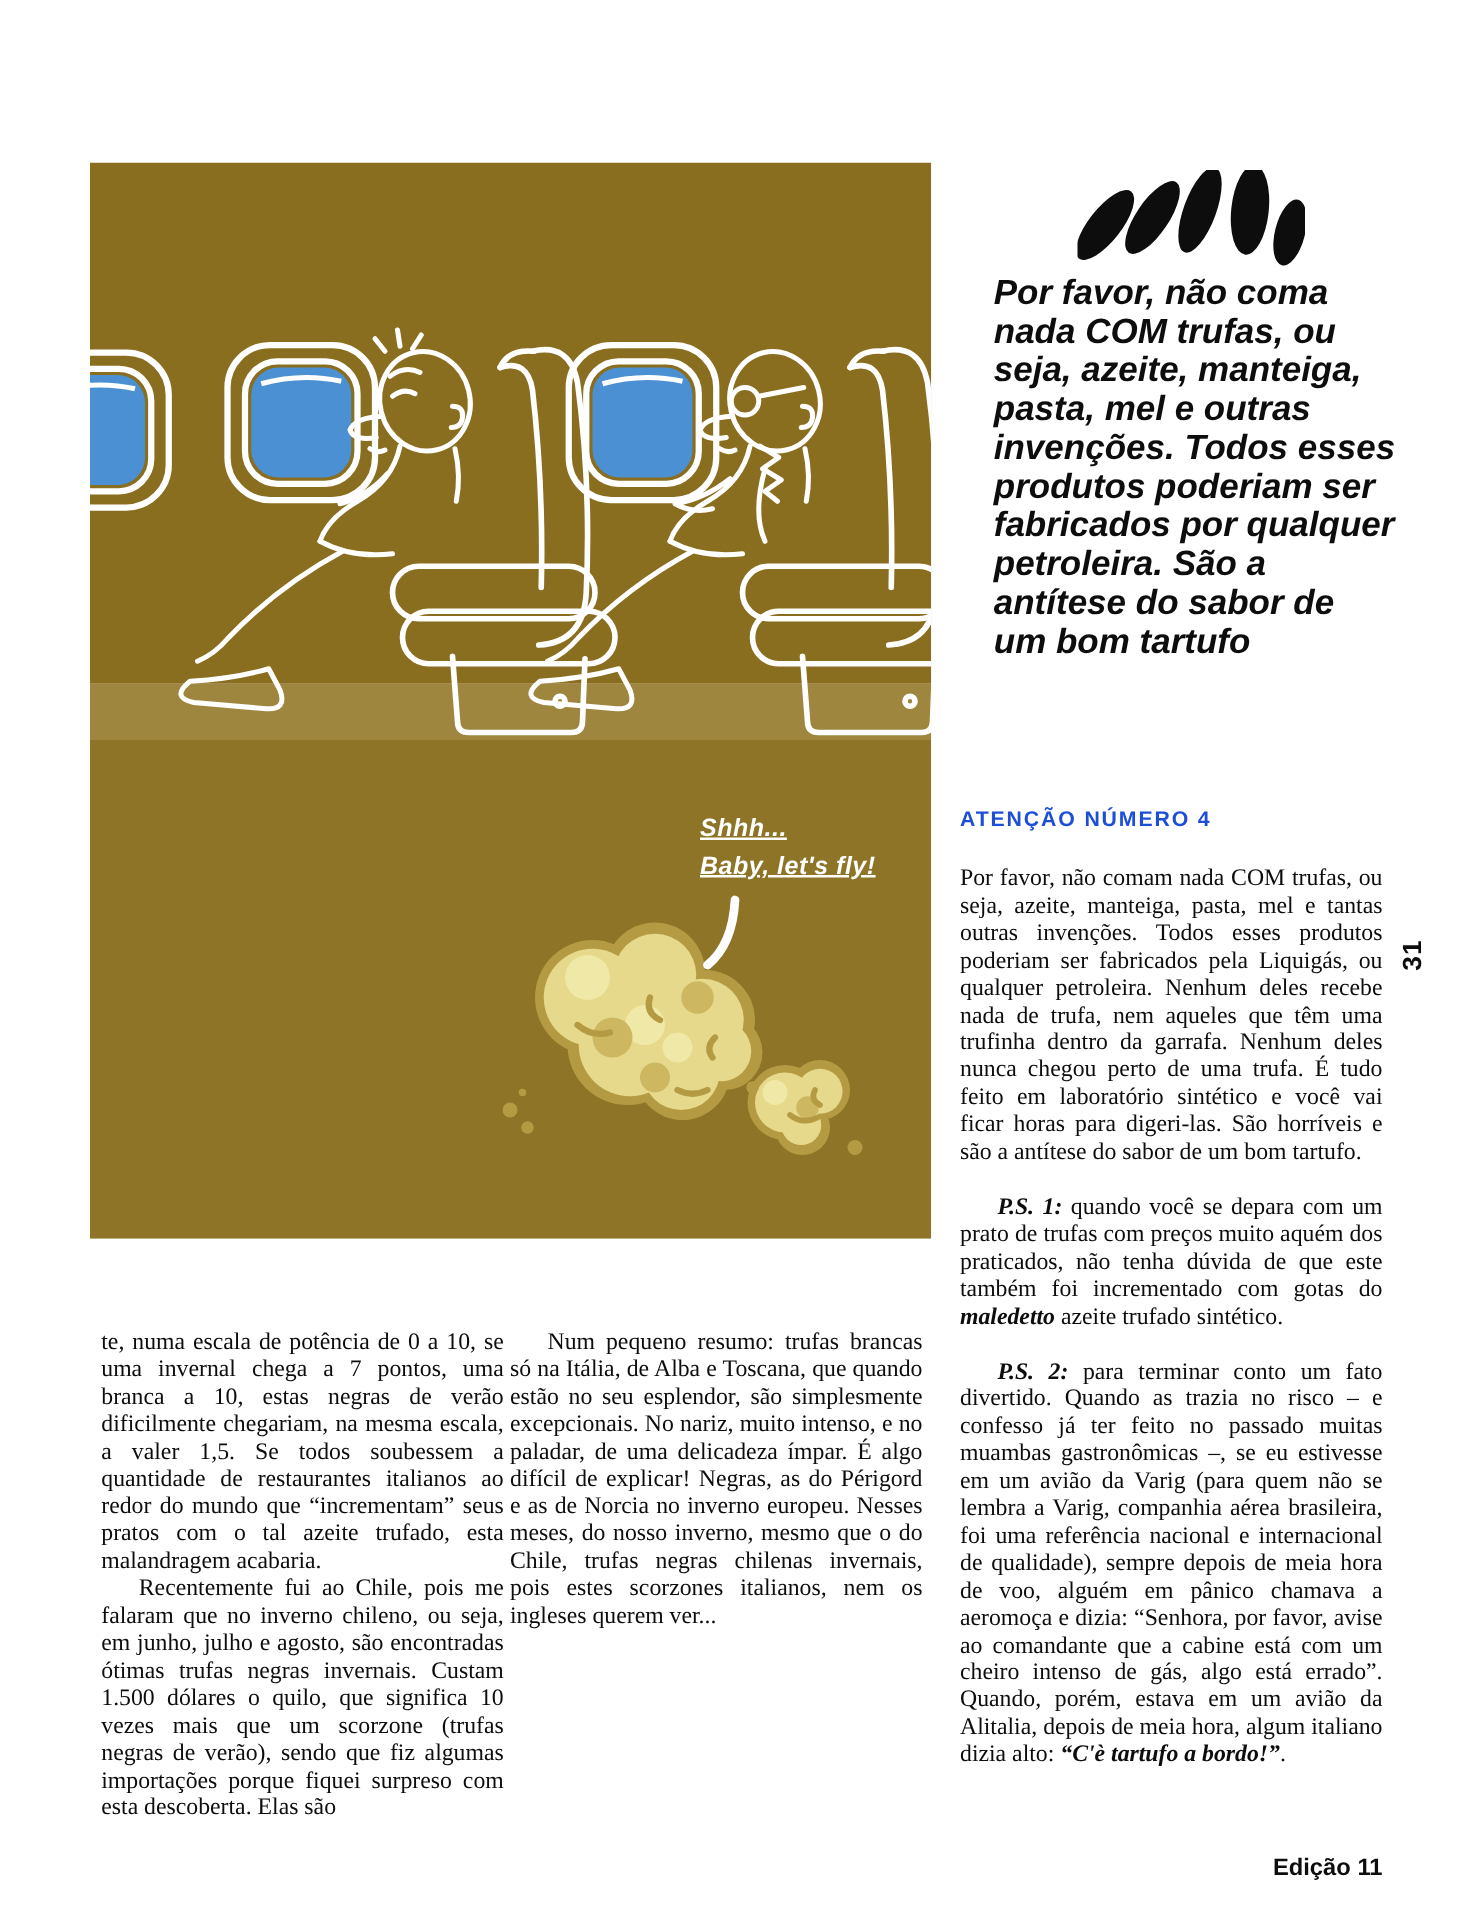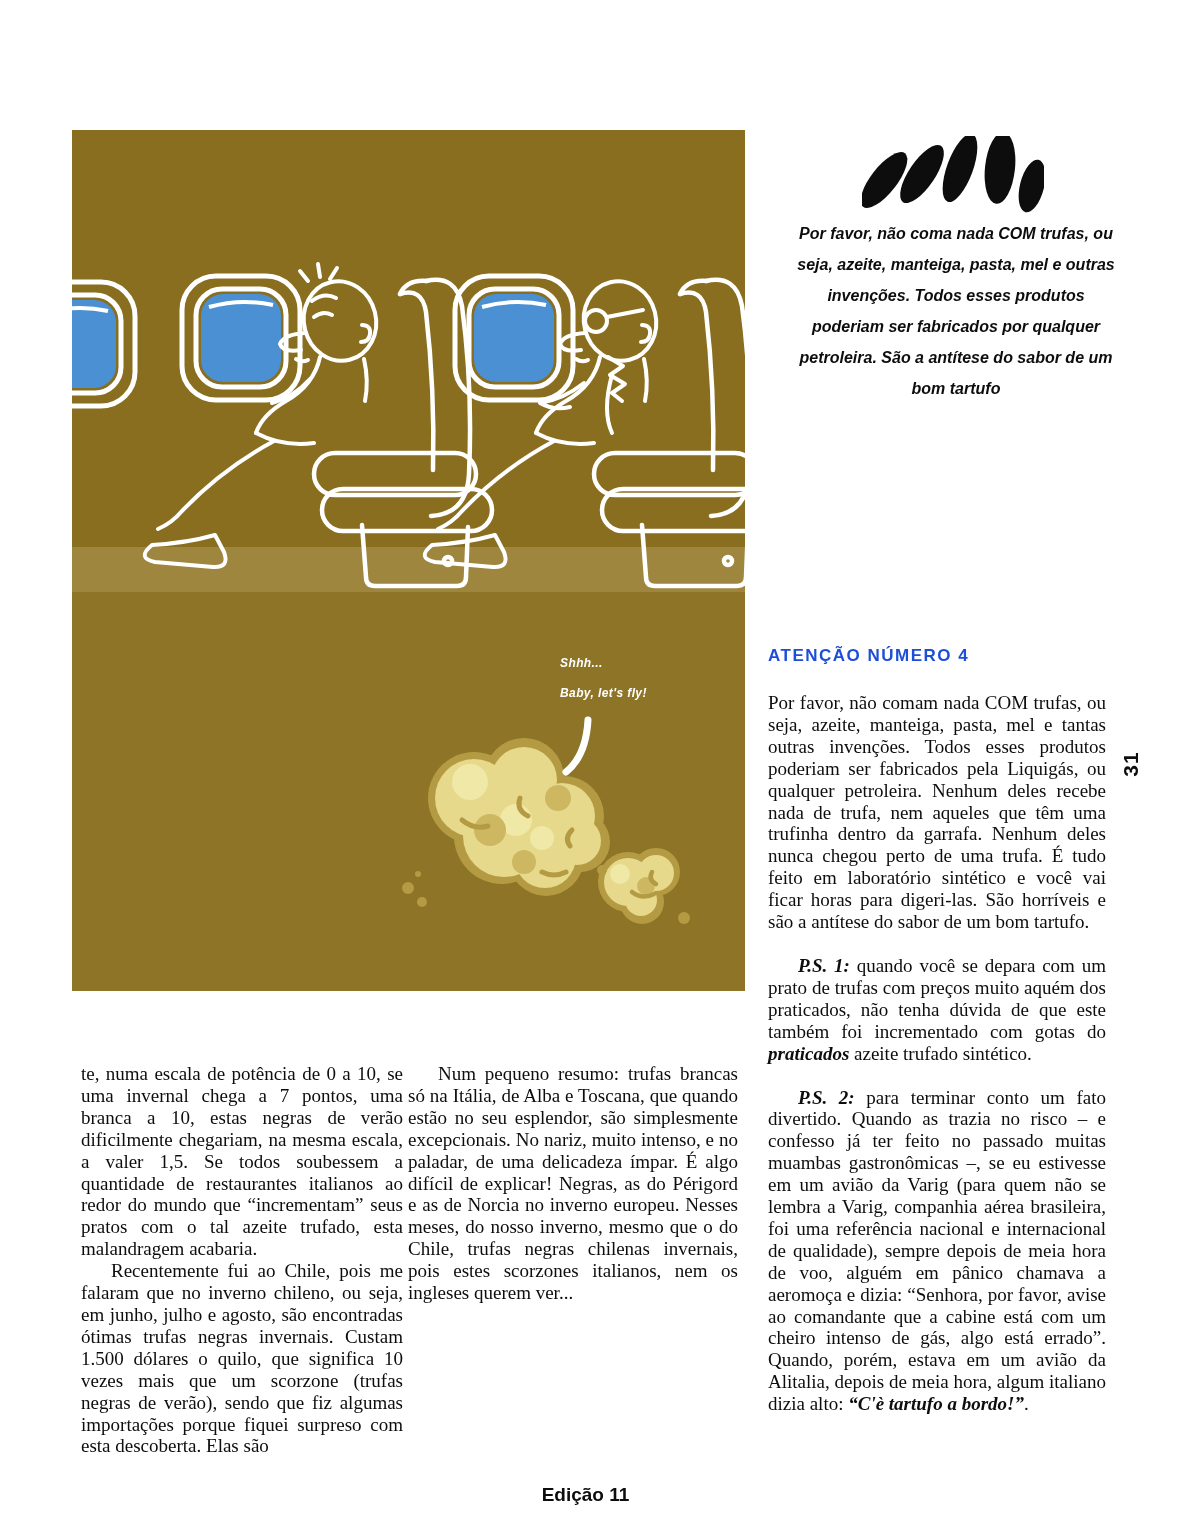--- a/index.html
+++ b/index.html
@@ -7,29 +7,29 @@
     width:1182px;height:1536px;position:relative;background:#ffffff;
     font-family:"Liberation Serif", serif;color:#0d0d0d;overflow:hidden;
   }
   .page{position:absolute;inset:0;}
 
   .illustration{position:absolute;left:72px;top:130px;width:673px;height:861px;}
 
   .speech{
     position:absolute;left:560px;top:648px;width:190px;
     font-family:"Liberation Sans", sans-serif;font-weight:bold;font-style:italic;
-    font-size:12px;line-height:30px;color:#ffffff;letter-spacing:.4px;
+    font-size:20px;line-height:30px;color:#ffffff;letter-spacing:.4px;text-decoration:underline;
   }
 
   .slices{position:absolute;left:862px;top:136px;width:182px;height:78px;}
 
   .pullquote{
-    position:absolute;left:795px;top:218px;width:322px;text-align:center;
+    position:absolute;left:795px;top:218px;width:322px;text-align:left;
     font-family:"Liberation Sans", sans-serif;font-weight:bold;font-style:italic;
-    font-size:16px;line-height:31px;color:#0d0d0d;
+    font-size:28px;line-height:31px;color:#0d0d0d;
   }
 
   .col{position:absolute;font-size:19px;line-height:21.9px;text-align:justify;}
   .col p{margin:0;}
   .col p.indent{text-indent:30px;}
   .col p.spaced{margin-top:22px;text-indent:30px;}
   .col1{left:65px;top:1063px;width:322px;margin-left:16px;}
   .col2{left:408px;top:1063px;width:330px;}
   .col3{left:768px;top:646px;width:338px;}
 
@@ -40,21 +40,21 @@
   }
   .pslabel{font-weight:bold;font-style:italic;}
   .emph{font-weight:bold;font-style:italic;}
 
   .pagenum{
     position:absolute;left:1118px;top:752px;
     font-family:"Liberation Sans", sans-serif;font-weight:bold;font-size:21px;
     transform:rotate(-90deg);transform-origin:center;letter-spacing:1px;
   }
   .footer{
-    position:absolute;left:65px;top:1484px;width:1041px;text-align:center;
+    position:absolute;left:65px;top:1484px;width:1041px;text-align:right;
     font-family:"Liberation Sans", sans-serif;font-weight:bold;font-size:19px;
     font-stretch:condensed;
   }
 </style>
 </head>
 <body>
 
 <div class="page">
 
   <svg class="illustration" viewBox="0 0 673 861" xmlns="http://www.w3.org/2000/svg">
@@ -208,21 +208,21 @@
       <ellipse cx="138" cy="32" rx="15" ry="36" transform="rotate(6 138 32)"></ellipse>
       <ellipse cx="170" cy="50" rx="12" ry="27" transform="rotate(14 170 50)"></ellipse>
     </g>
   </svg>
 
   <div class="pullquote">Por favor, não coma nada COM trufas, ou seja, azeite, manteiga, pasta, mel e outras invenções. Todos esses produtos poderiam ser fabricados por qualquer petroleira. São a antítese do sabor de um bom tartufo</div>
 
   <div class="col col3">
     <h3 class="kicker">ATENÇÃO NÚMERO 4</h3>
     <p>Por favor, não comam nada COM trufas, ou seja, azeite, manteiga, pasta, mel e tantas outras invenções. Todos esses produtos poderiam ser fabricados pela Liquigás, ou qualquer petroleira. Nenhum deles recebe nada de trufa, nem aqueles que têm uma trufinha dentro da garrafa. Nenhum deles nunca chegou perto de uma trufa. É tudo feito em laboratório sintético e você vai ficar horas para digeri-las. São horríveis e são a antítese do sabor de um bom tartufo.</p>
-    <p class="spaced"><span class="pslabel">P.S. 1:</span><span> quando você se depara com um prato de trufas com preços muito aquém dos praticados, não tenha dúvida de que este também foi incrementado com gotas do </span><span class="emph">praticados</span><span> azeite trufado sintético.</span></p>
+    <p class="spaced"><span class="pslabel">P.S. 1:</span><span> quando você se depara com um prato de trufas com preços muito aquém dos praticados, não tenha dúvida de que este também foi incrementado com gotas do </span><span class="emph">maledetto</span><span> azeite trufado sintético.</span></p>
     <p class="spaced"><span class="pslabel">P.S. 2:</span><span> para terminar conto um fato divertido. Quando as trazia no risco – e confesso já ter feito no passado muitas muambas gastronômicas –, se eu estivesse em um avião da Varig (para quem não se lembra a Varig, companhia aérea brasileira, foi uma referência nacional e internacional de qualidade), sempre depois de meia hora de voo, alguém em pânico chamava a aeromoça e dizia: “Senhora, por favor, avise ao comandante que a cabine está com um cheiro intenso de gás, algo está errado”. Quando, porém, estava em um avião da Alitalia, depois de meia hora, algum italiano dizia alto: </span><span class="emph">“C'è tartufo a bordo!”</span><span>.</span></p>
   </div>
 
   <div class="col col1">
     <p>te, numa escala de potência de 0 a 10, se uma invernal chega a 7 pontos, uma branca a 10, estas negras de verão dificilmente chegariam, na mesma escala, a valer 1,5. Se todos soubessem a quantidade de restaurantes italianos ao redor do mundo que “incrementam” seus pratos com o tal azeite trufado, esta malandragem acabaria.</p>
     <p class="indent">Recentemente fui ao Chile, pois me falaram que no inverno chileno, ou seja, em junho, julho e agosto, são encontradas ótimas trufas negras invernais. Custam 1.500 dólares o quilo, que significa 10 vezes mais que um scorzone (trufas negras de verão), sendo que fiz algumas importações porque fiquei surpreso com esta descoberta. Elas são</p>
   </div>
 
   <div class="col col2">
     <p class="indent">Num pequeno resumo: trufas brancas só na Itália, de Alba e Toscana, que quando estão no seu esplendor, são simplesmente excepcionais. No nariz, muito intenso, e no paladar, de uma delicadeza ímpar. É algo difícil de explicar! Negras, as do Périgord e as de Norcia no inverno europeu. Nesses meses, do nosso inverno, mesmo que o do Chile, trufas negras chilenas invernais, pois estes scorzones italianos, nem os ingleses querem ver...</p>

